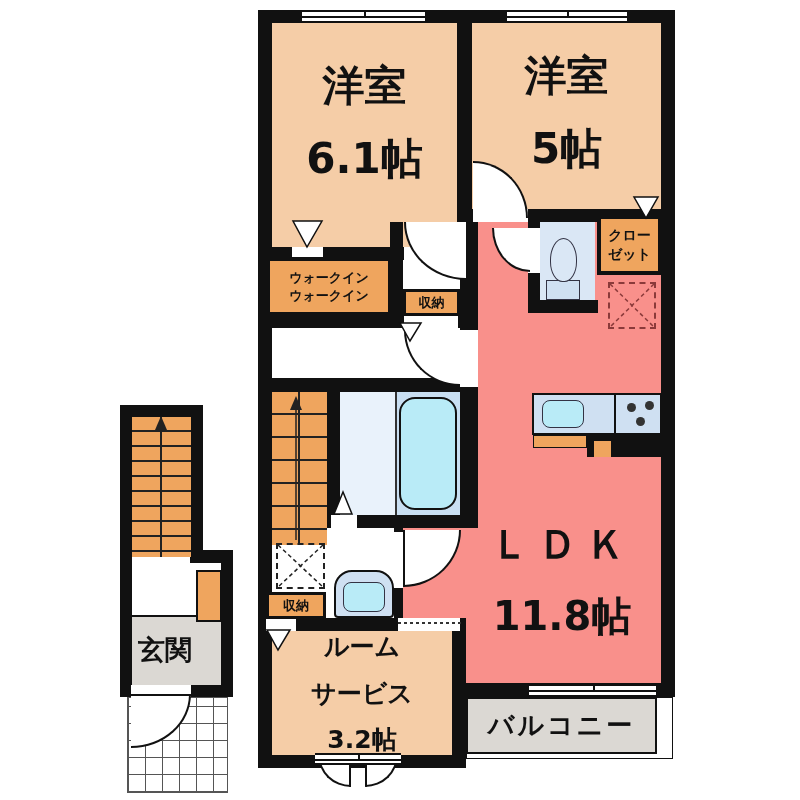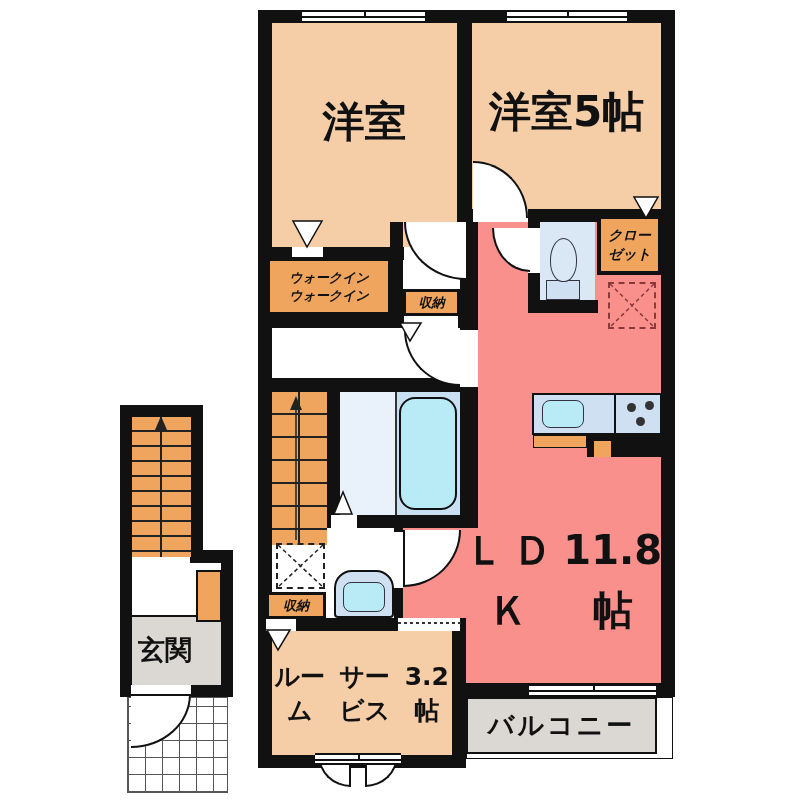--- a/index.html
+++ b/index.html
@@ -4,24 +4,24 @@
 <style>
   html,body{margin:0;padding:0;background:#fff;}
   #plan{position:relative;width:800px;height:800px;background:#fff;overflow:hidden;
         font-family:"DejaVu Sans","Liberation Sans",sans-serif;font-weight:bold;color:#111;}
   .abs{position:absolute;box-sizing:border-box;}
   .wall{background:var(--wall);}
   .gap{background:#fff;}
   .fill-tan{background:var(--tan);}
   .fill-salmon{background:var(--salmon);}
   .obox{background:var(--orange);border:4px solid var(--wall);display:flex;flex-direction:column;
-        justify-content:center;text-align:center;line-height:1.35;font-style:italic;}
+        justify-content:center;text-align:center;line-height:1.35;}
   .obox-sm{border-width:3px;}
-  .roomlabel{display:flex;flex-direction:row;align-items:center;justify-content:center;
-             text-align:center;pointer-events:none;}
+  .roomlabel{display:flex;flex-direction:column;align-items:center;justify-content:center;
+             text-align:center;pointer-events:none;gap:12px;}
   .arc{background:#fff;border:0 solid var(--wall);}
   .window{background:#fff;border-top:2px solid var(--wall);border-bottom:2px solid var(--wall);}
   .window::after{content:'';position:absolute;left:0;right:0;top:45%;height:2px;background:var(--wall);}
   .window::before{content:'';position:absolute;left:50%;top:0;width:2px;height:55%;background:var(--wall);}
   .stairs{background:var(--orange);}
   .stairs-int{background-image:linear-gradient(90deg,transparent 0 26px,#222 26px 28px,transparent 28px),
     repeating-linear-gradient(180deg,transparent 0 21px,#222 21px 23px);}
   .stairs-ext{background-image:linear-gradient(90deg,transparent 0 28px,#222 28px 30px,transparent 30px),
     repeating-linear-gradient(180deg,transparent 0 13px,#222 13px 15px);}
   .porch{background:#fff;border:1px solid #555;
@@ -139,20 +139,21 @@
   <div class="abs arc" style="left:318px;top:755px;width:33px;height:32px;border-left-width:2px;border-right-width:2px;border-bottom-width:2px;border-bottom-left-radius:100% 100%;"></div>
   <div class="abs arc" style="left:365px;top:755px;width:33px;height:32px;border-left-width:2px;border-right-width:2px;border-bottom-width:2px;border-bottom-right-radius:100% 100%;"></div>
 
   <div class="abs window" style="left:302px;top:10px;width:123px;height:13px;"></div>
   <div class="abs window" style="left:507px;top:10px;width:120px;height:13px;"></div>
   <div class="abs window" style="left:529px;top:684px;width:127px;height:13px;"></div>
   <div class="abs window" style="left:315px;top:753px;width:86px;height:12px;"></div>
 
   <div class="abs roomlabel" style="left:272px;top:55px;width:185px;height:135px;font-size:42px;line-height:1.45;">
     <span>洋室</span>
+    <span>6.1帖</span>
   </div>
   <div class="abs roomlabel" style="left:472px;top:45px;width:189px;height:135px;font-size:42px;line-height:1.45;">
     <span>洋室</span>
     <span>5帖</span>
   </div>
   <div class="abs roomlabel" style="left:462px;top:515px;width:200px;height:130px;font-size:40px;line-height:1.5;">
     <span style="letter-spacing:8px;">ＬＤＫ</span>
     <span>11.8帖</span>
   </div>
   <div class="abs roomlabel" style="left:272px;top:638px;width:180px;height:112px;font-size:25px;line-height:1.38;">

